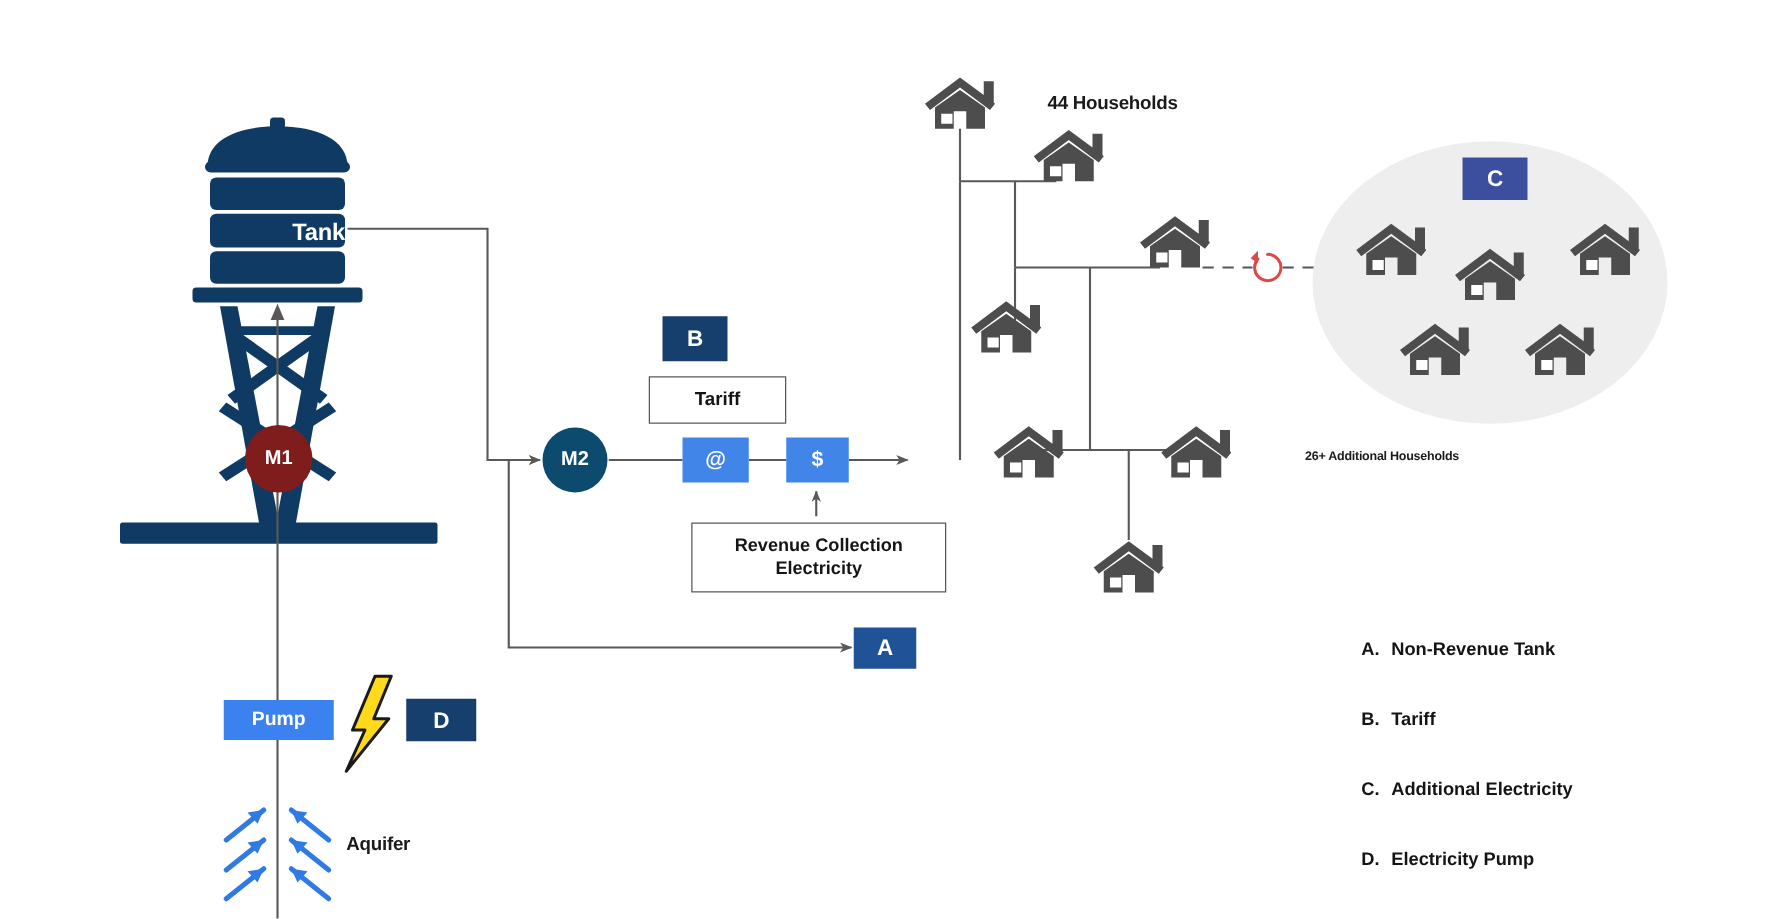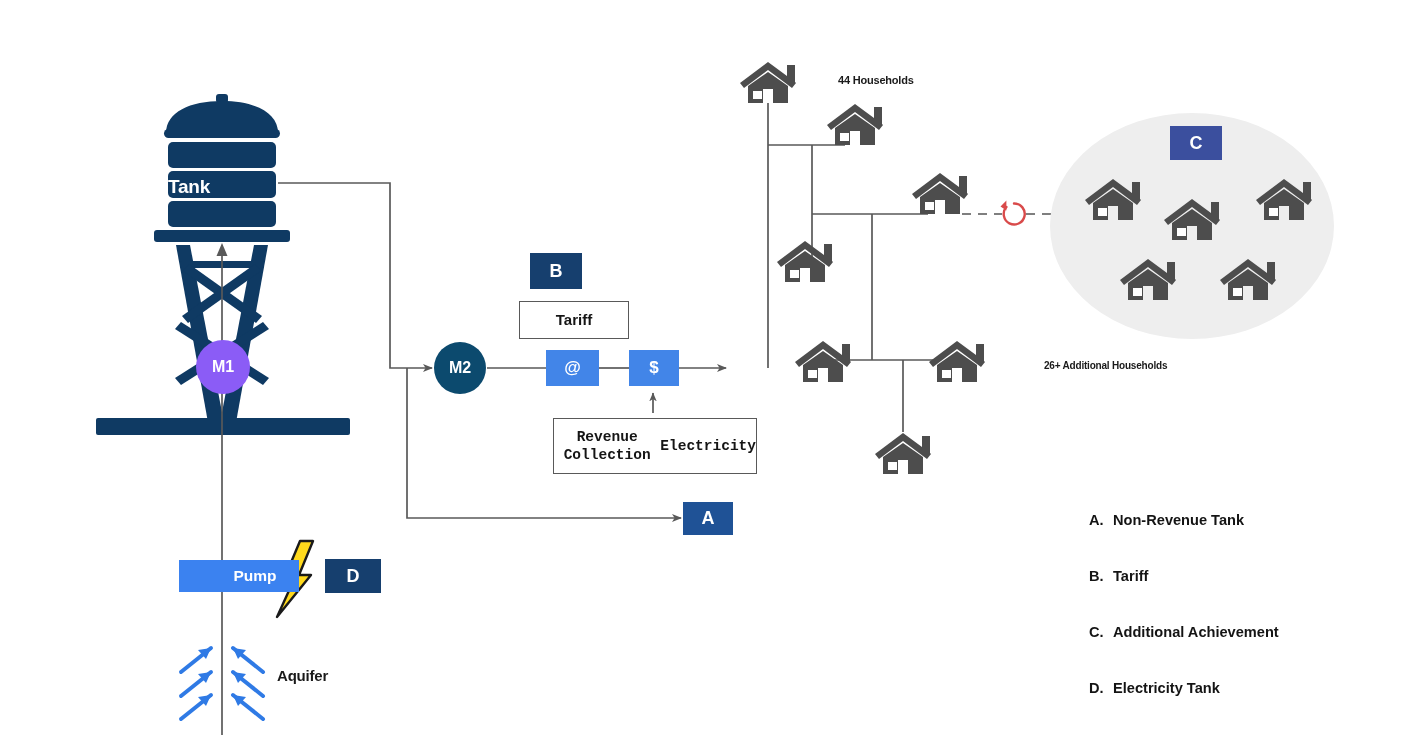--- a/index.html
+++ b/index.html
@@ -194,58 +194,58 @@
         <rect x="-15" y="-12" width="9" height="8" fill="#ffffff"></rect>
       </g>
       <g transform="translate(1248,300)">
         <path d="M-28,-20 L0,-41 L19,-27 L19,-38 L27,-38 L27,-21 L28,-20 L24,-15 L0,-33 L-24,-15 Z"></path>
         <path d="M-20,-17 L0,-31 L20,-17 L20,0 L5,0 L5,-14 L-5,-14 L-5,0 L-20,0 Z"></path>
         <rect x="-15" y="-12" width="9" height="8" fill="#ffffff"></rect>
       </g>
     </g>
   </svg>
 
-  <div class="lbl" style="left:168px;top:176px;width:108px;text-align:left;font-size:19px;color:#ffffff;">Tank</div>
-
-  <div class="circ" style="left:196px;top:340px;width:54px;height:54px;background:#8b5cf6;font-size:16px;">M1</div>
+  <div class="lbl" style="left:168px;top:176px;width:108px;text-align:right;font-size:19px;color:#ffffff;">Tank</div>
+
+  <div class="circ" style="left:196px;top:340px;width:54px;height:54px;background:#7f1d1d;font-size:16px;">M1</div>
 
   <div class="circ" style="left:434px;top:342px;width:52px;height:52px;background:#0c4a6e;font-size:16px;">M2</div>
 
   <div class="badge" style="left:530px;top:253px;width:52px;height:36px;background:#163f6e;font-size:18px;">B</div>
 
   <div class="boxed" style="left:519px;top:301px;width:108px;height:36px;font-size:15px;">Tariff</div>
 
   <div class="blk" style="left:546px;top:350px;width:53px;height:36px;background:#4285e8;font-size:17px;">@</div>
 
   <div class="blk" style="left:629px;top:350px;width:50px;height:36px;background:#4285e8;font-size:17px;">$</div>
 
-  <div class="boxed" style="left:553px;top:418px;width:202px;height:54px;font-size:14.5px;font-family:Liberation Mono, monospace;">
+  <div class="boxed" style="left:553px;top:418px;width:202px;height:54px;font-size:14.5px;flex-direction:column;">
     <span>Revenue Collection</span>
     <span>Electricity</span>
   </div>
 
   <div class="badge" style="left:683px;top:502px;width:50px;height:33px;background:#1f5296;font-size:18px;">A</div>
 
 
-  <div class="blk" style="left:179px;top:560px;width:88px;height:32px;background:#3b82f0;font-size:15.5px;padding-left:32px;">Pump</div>
+  <div class="blk" style="left:179px;top:560px;width:88px;height:32px;background:#3b82f0;font-size:15.5px;">Pump</div>
 
   <div class="badge" style="left:325px;top:559px;width:56px;height:34px;background:#163f6e;font-size:18px;">D</div>
 
   <div class="lbl" style="left:277px;top:667px;font-size:15px;text-align:center;">Aquifer</div>
 
-  <div class="lbl" style="left:838px;top:74px;font-size:11px;">44 Households</div>
+  <div class="lbl" style="left:838px;top:74px;font-size:15px;">44 Households</div>
 
   <div class="badge" style="left:1170px;top:126px;width:52px;height:34px;background:#3b4f9e;font-size:18px;">C</div>
 
   <div class="lbl" style="left:1044px;top:360px;font-size:10px;">26+ Additional Households</div>
 
   <div class="legend" style="left:1089px;top:473px;font-size:14.6px;">
     <span class="row"><span class="ltr">A.</span><span>Non-Revenue Tank</span></span>
     <span class="row"><span class="ltr">B.</span><span>Tariff</span></span>
-    <span class="row"><span class="ltr">C.</span><span>Additional Achievement</span></span>
-    <span class="row"><span class="ltr">D.</span><span>Electricity Tank</span></span>
+    <span class="row"><span class="ltr">C.</span><span>Additional Electricity</span></span>
+    <span class="row"><span class="ltr">D.</span><span>Electricity Pump</span></span>
     
     
     
     
   </div>
 
 </div>
 
 </body></html>

